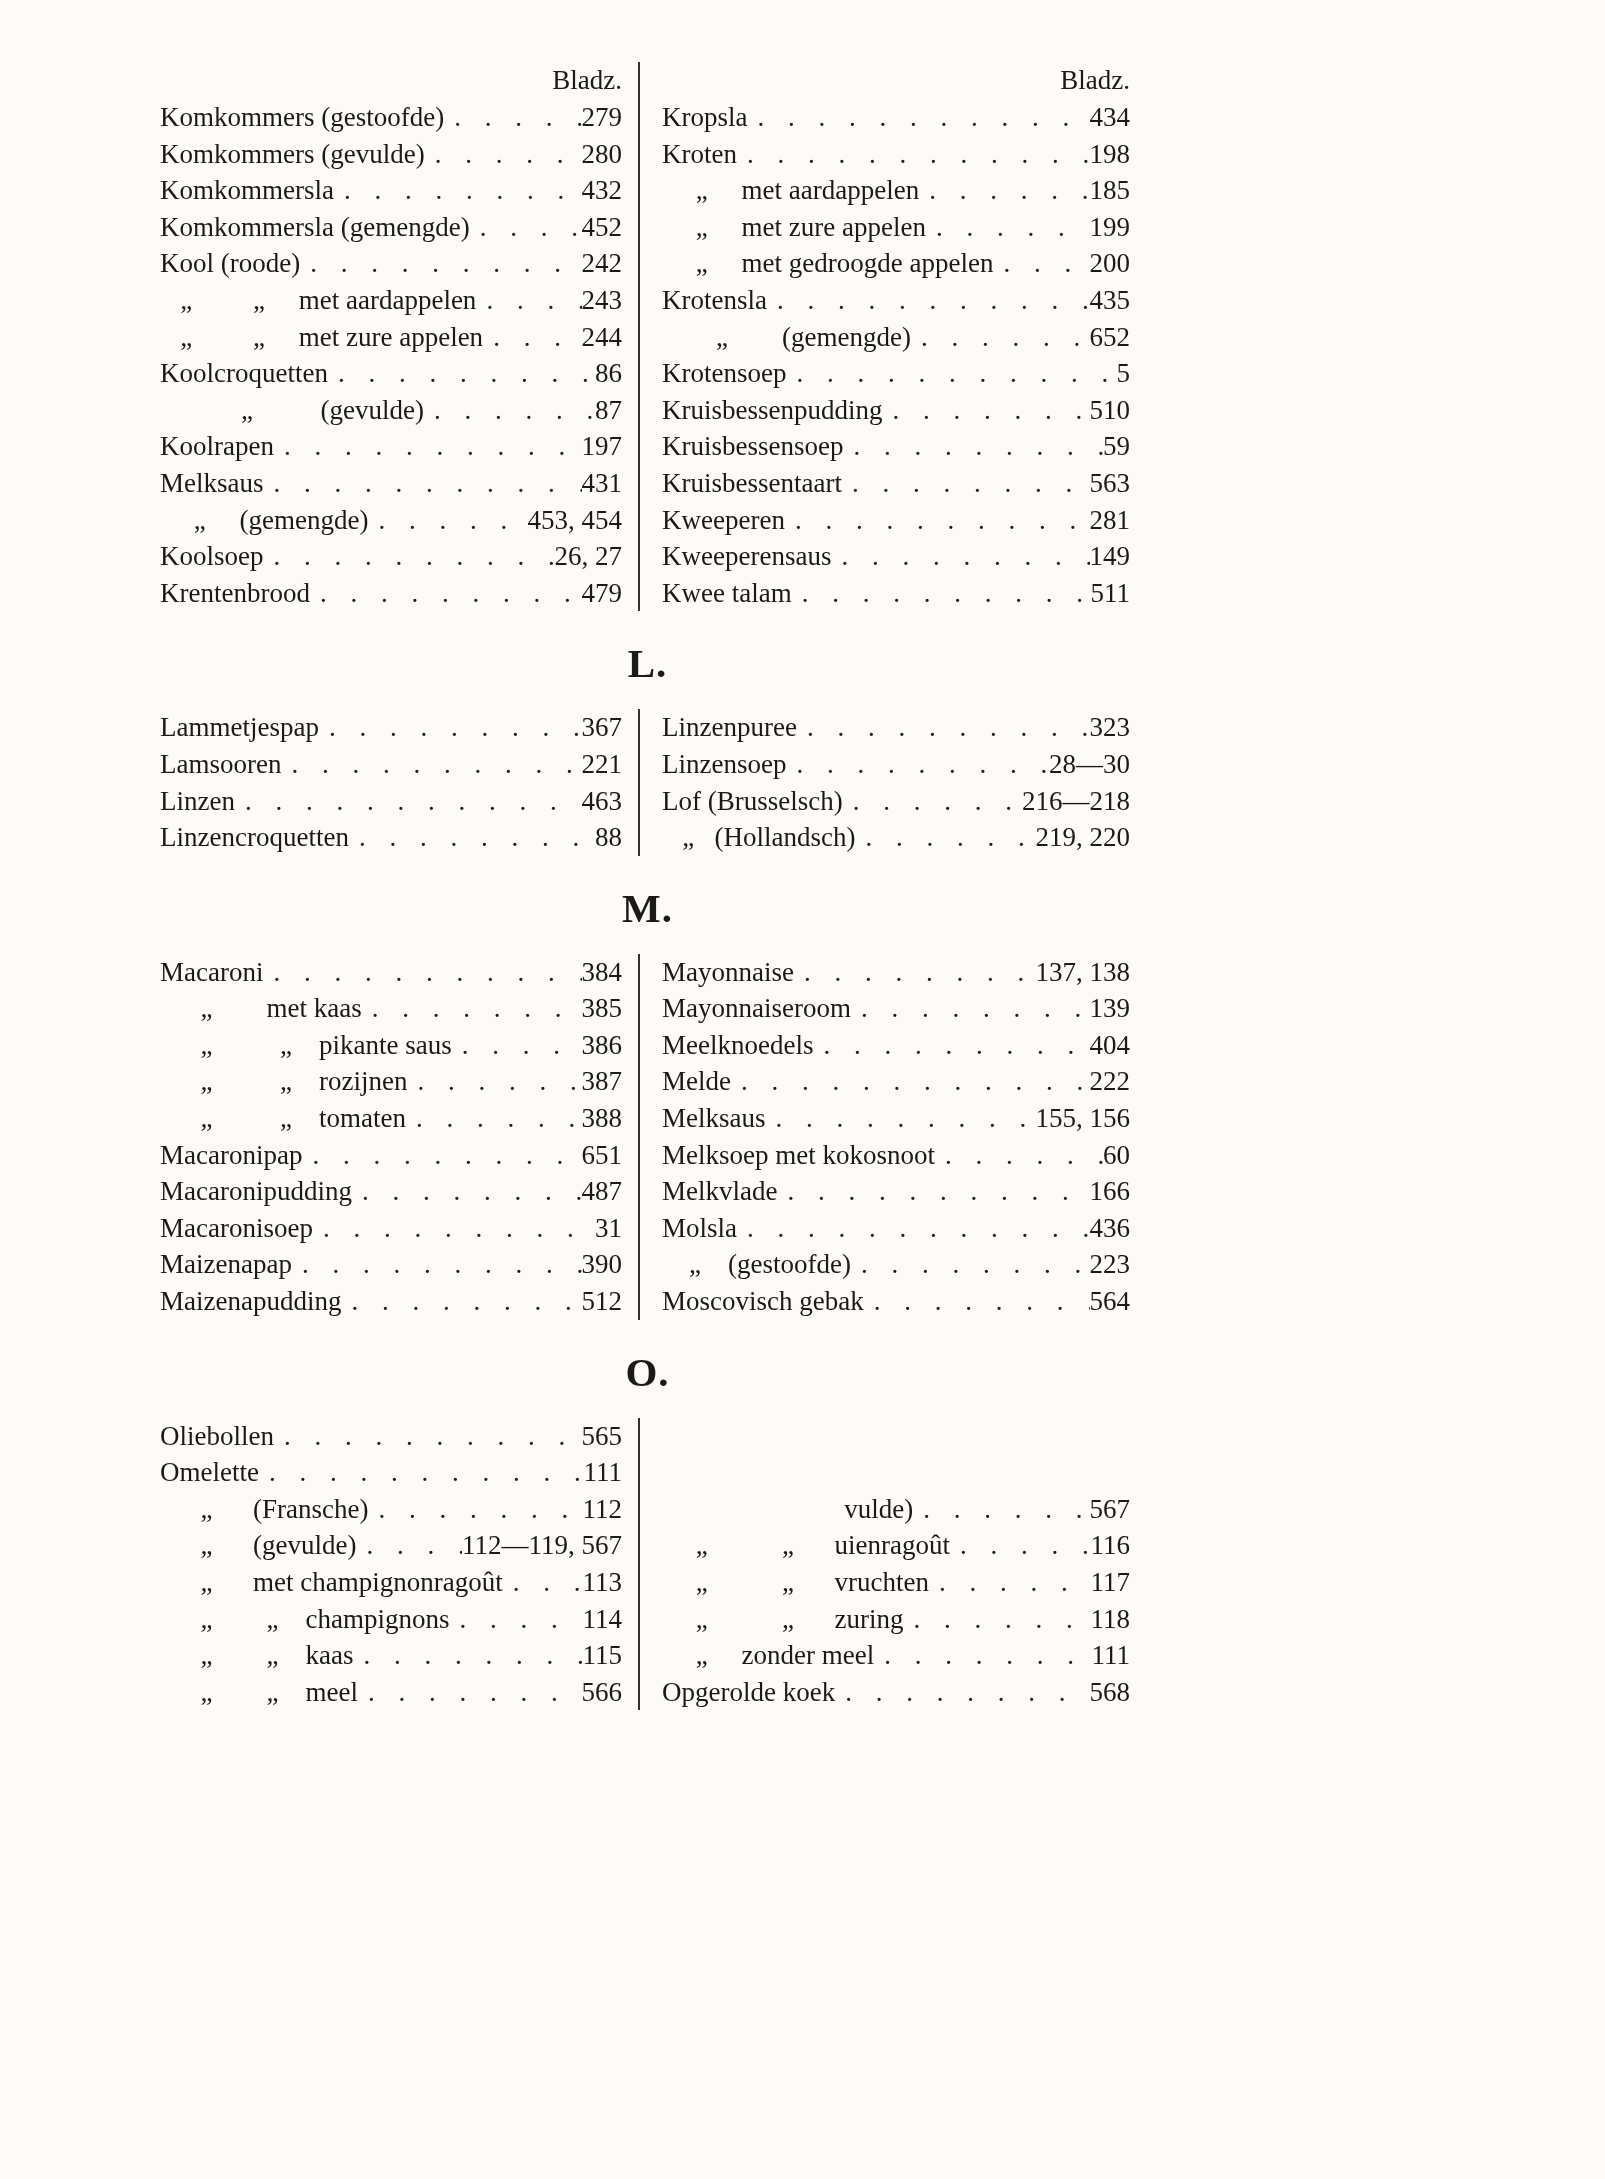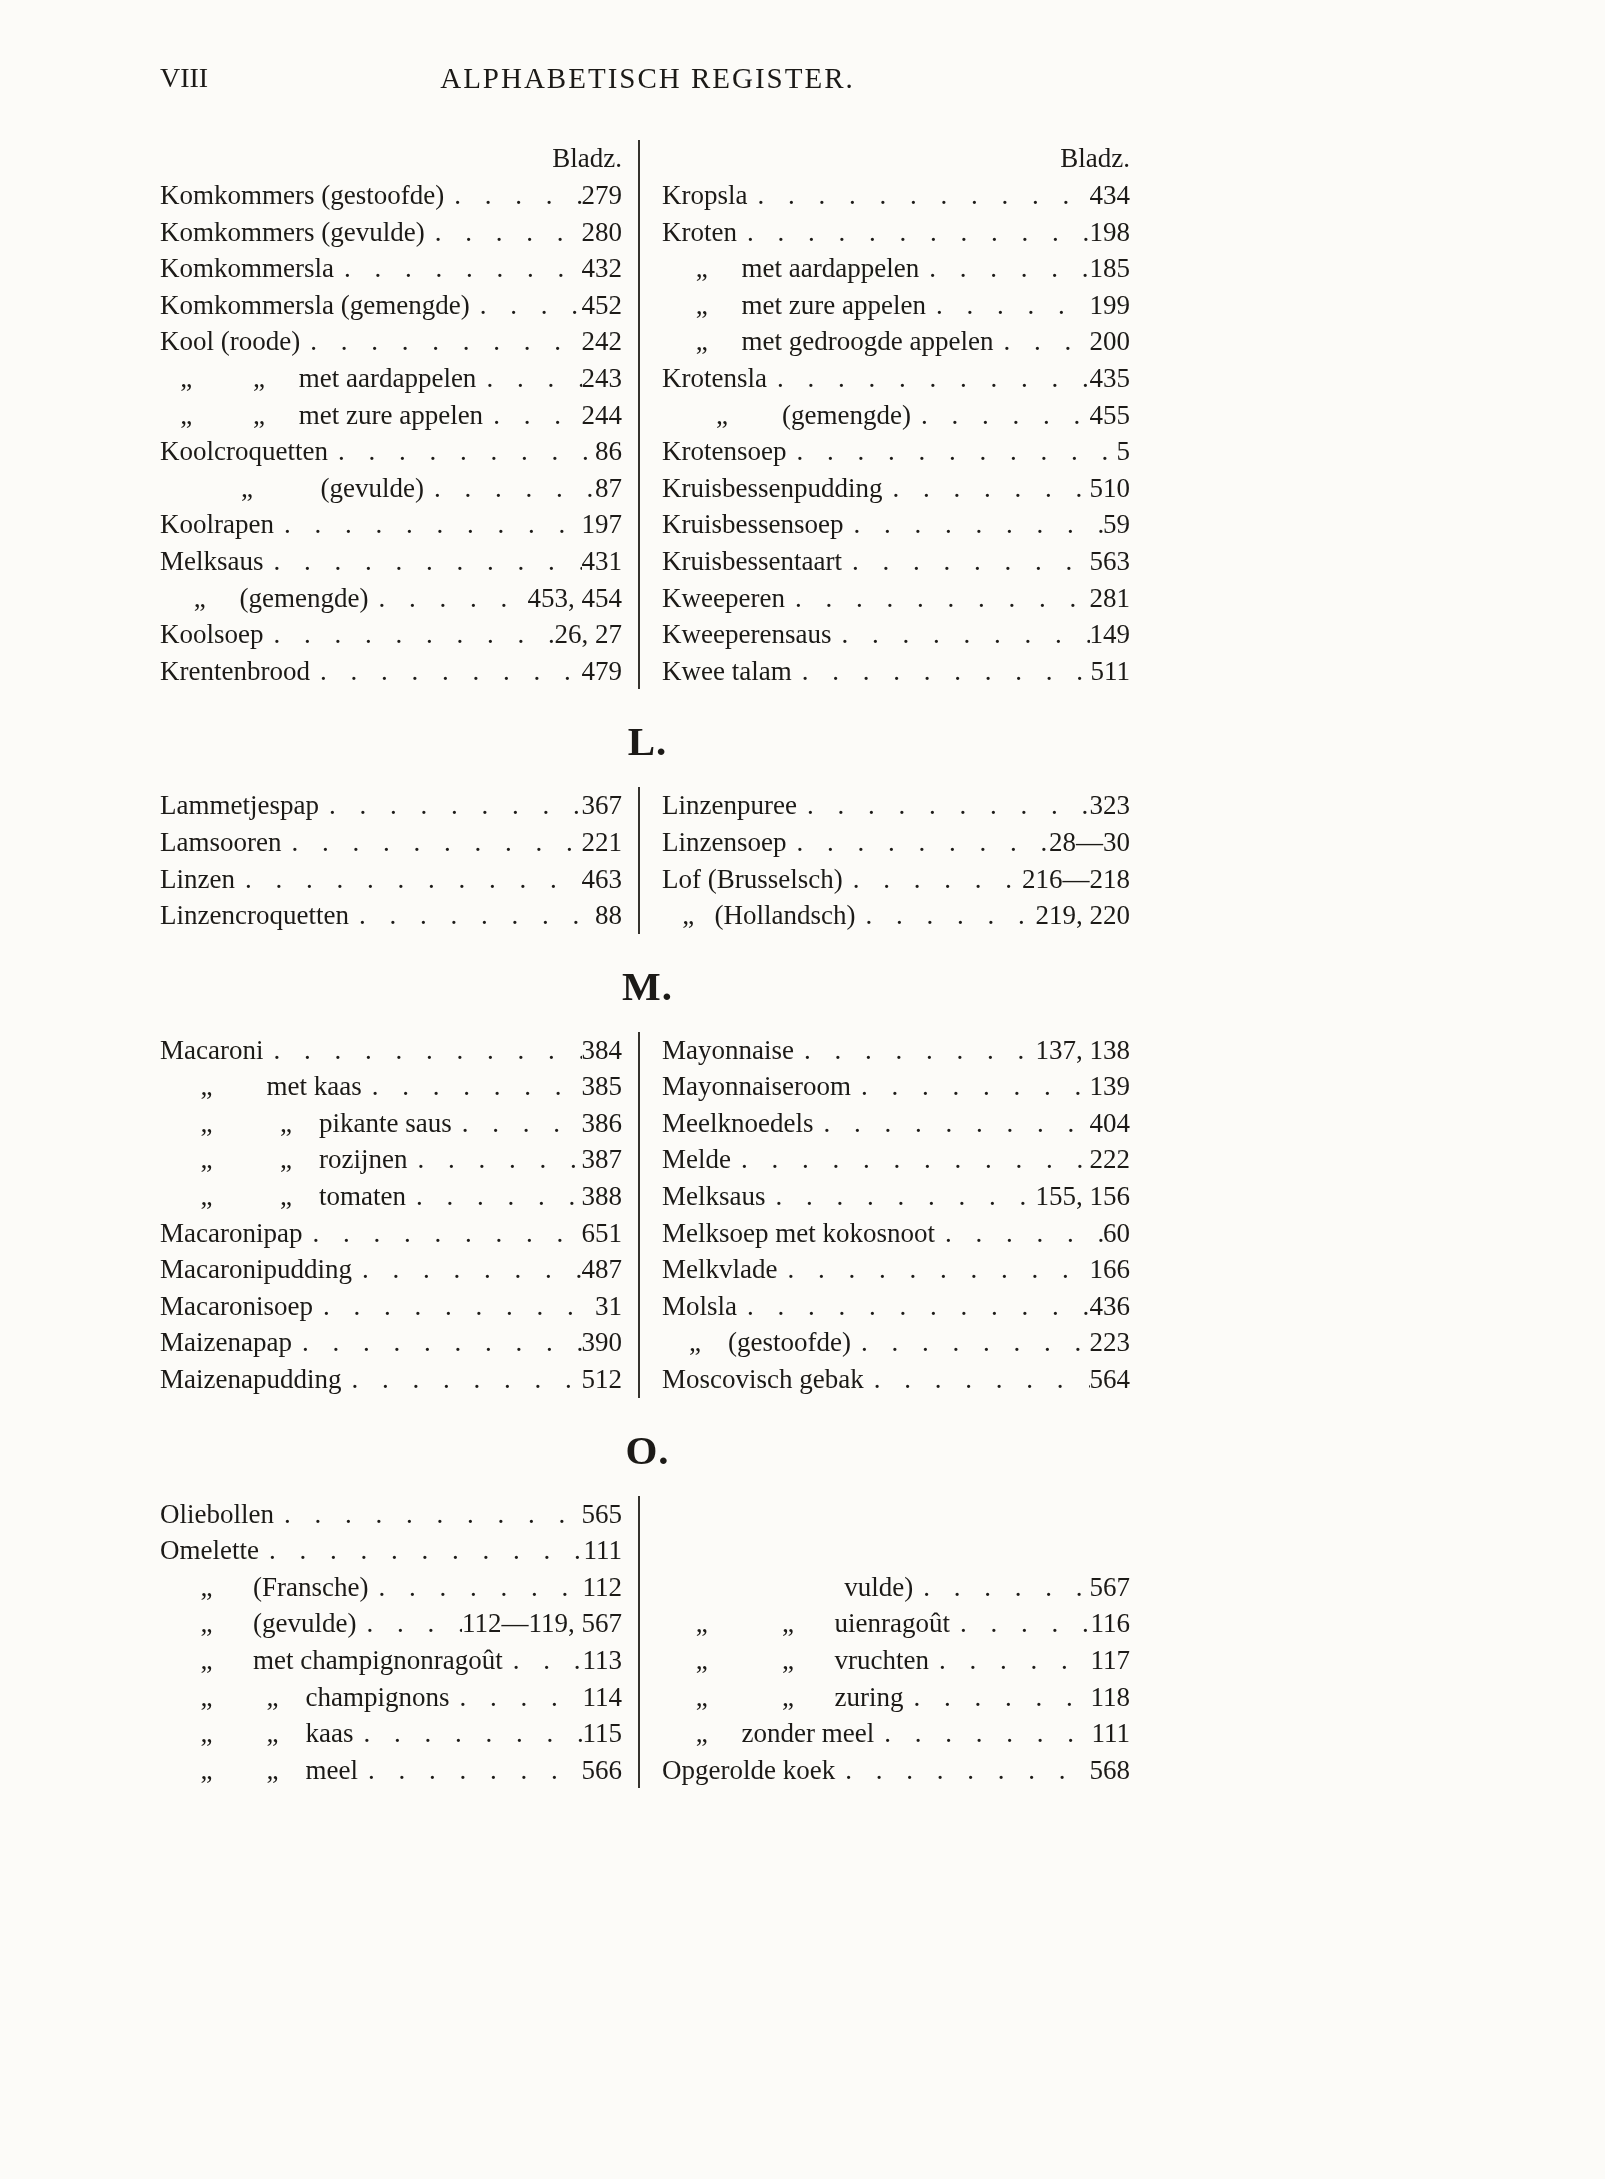--- a/index.html
+++ b/index.html
@@ -88,24 +88,20 @@
     font-weight: 600;
     margin: 28px 0 22px 0;
     letter-spacing: 1px;
   }
 </style>
 </head>
 <body>
 
 <div class="page">
 
-  <div class="header">
-    <span class="roman-page">VIII</span>
-    <div class="reg-title">ALPHABETISCH REGISTER.</div>
-  </div>
 
   <div class="section">
     <div class="col col-left">
       <div class="colhead">Bladz.</div>
       <div class="rows">
           <div class="entry">
             <span class="lab">Komkommers (gestoofde)</span>
             <span class="lead">. . . . . . . . . . . . . . . . . . . . . . . . . . . . . . . . . . . . . . . . . . . .</span>
             <span class="pg">279</span>
           </div>
@@ -205,21 +201,21 @@
             <span class="pg">200</span>
           </div>
           <div class="entry">
             <span class="lab">Krotensla</span>
             <span class="lead">. . . . . . . . . . . . . . . . . . . . . . . . . . . . . . . . . . . . . . . . . . . .</span>
             <span class="pg">435</span>
           </div>
           <div class="entry">
             <span class="lab">        „        (gemengde)</span>
             <span class="lead">. . . . . . . . . . . . . . . . . . . . . . . . . . . . . . . . . . . . . . . . . . . .</span>
-            <span class="pg">455</span>
+            <span class="pg">652</span>
           </div>
           <div class="entry">
             <span class="lab">Krotensoep</span>
             <span class="lead">. . . . . . . . . . . . . . . . . . . . . . . . . . . . . . . . . . . . . . . . . . . .</span>
             <span class="pg">5</span>
           </div>
           <div class="entry">
             <span class="lab">Kruisbessenpudding</span>
             <span class="lead">. . . . . . . . . . . . . . . . . . . . . . . . . . . . . . . . . . . . . . . . . . . .</span>
             <span class="pg">510</span>

